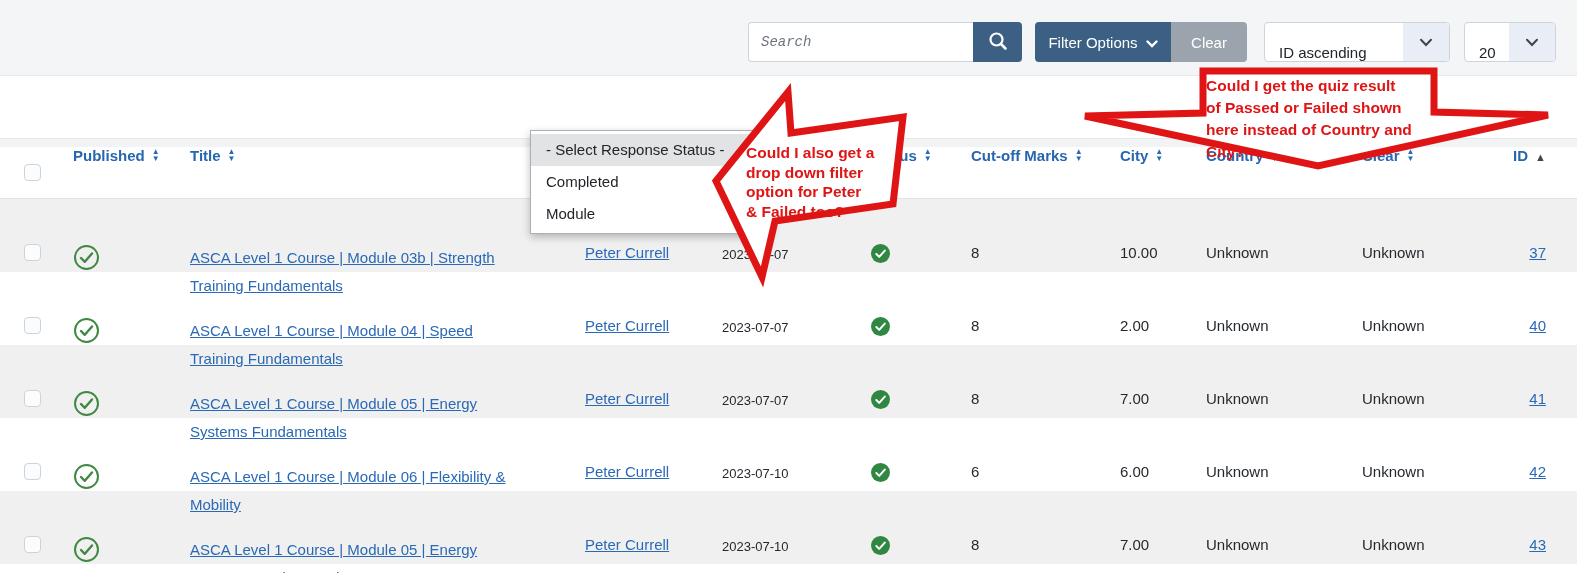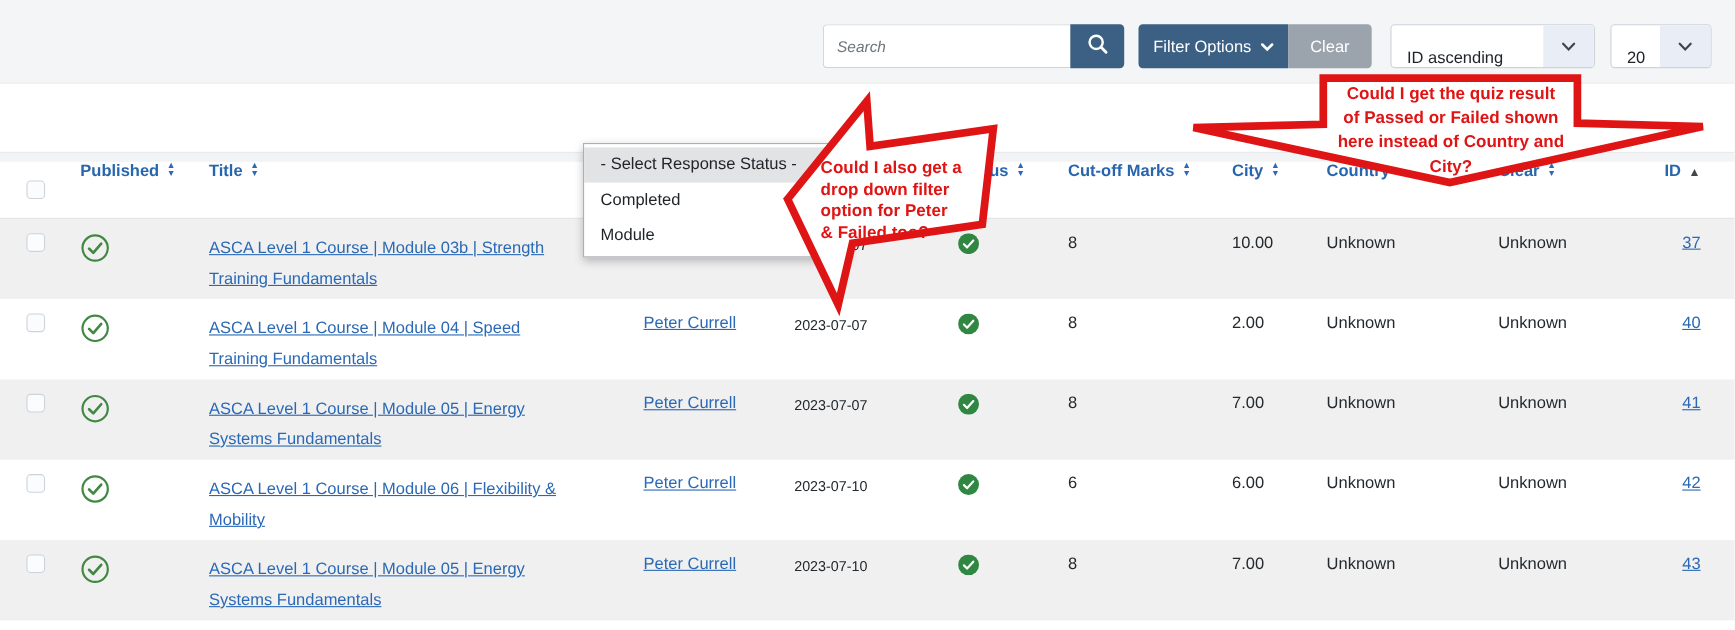--- a/index.html
+++ b/index.html
@@ -5,21 +5,21 @@
   * { margin:0; padding:0; box-sizing:border-box; }
   html,body { width:1577px; height:573px; }
   body { font-family:"Liberation Sans", sans-serif; background:#f1f3f5; overflow:hidden; }
   #app { position:relative; width:1577px; height:573px; }
 
   
   .topbar { position:absolute; left:0; top:0; width:1577px; height:75px; background:#f3f5f7; }
   .searchgroup { position:absolute; left:748px; top:22px; height:40px; display:flex; }
   .searchinput { width:225px; height:40px; border:1px solid #ced4da; border-right:none;
                  border-radius:4px 0 0 4px; padding:0 12px; font-size:14px; font-style:italic;
-                 color:#495057; background:#fff; outline:none; font-family:Liberation Sans, sans-serif; }
+                 color:#495057; background:#fff; outline:none; font-family:Liberation Mono, monospace; }
   .searchinput::placeholder { color:#6c757d; font-style:italic; }
   .btn { display:flex; align-items:center; justify-content:center; border:none; cursor:pointer;
          font-family:"Liberation Sans",sans-serif; font-size:15px; color:#fff; }
   .searchbtn { width:49px; height:40px; background:#3b6084; border-radius:0 4px 4px 0; }
   .filterbtn { position:absolute; left:1035px; top:22px; width:136px; height:40px;
                background:#3b6084; border-radius:4px 0 0 4px; gap:8px; }
   .clearbtn  { position:absolute; left:1171px; top:22px; width:76px; height:40px;
                background:#9ba4ad; border-radius:0 4px 4px 0; }
   .selectbox { position:absolute; height:40px; background:#fff; border:1px solid #ced4da;
                border-radius:4px; display:flex; align-items:flex-end; overflow:hidden; cursor:pointer; }
@@ -60,34 +60,34 @@
   .c-score { padding-left:13px; }
   .c-ctry  { padding-left:11px; }
   .c-city  { padding-left:12px; }
   .c-id    { text-align:right; padding-right:31px; }
   .sorticon { display:inline-flex; flex-direction:column; vertical-align:middle; margin-left:7px;
               font-size:8px; line-height:7px; color:#2a69b5; position:relative; top:-2px; }
   .asc { font-size:11px; color:#40474d; margin-left:7px; }
   .trow { height:73px; font-size:15px; color:#24292e; }
   .trow:nth-child(odd) { background:#f0f0f0; }
   .trow:nth-child(even) { background:#fff; }
-  .td { padding-top:13px; }
+  .td { padding-top:13px;margin-top:32px; }
   .td.c-check { padding-left:24px; }
   .cbox { width:17px; height:17px; border:1px solid #cdd3d9; border-radius:4px; background:#fbfcfd; cursor:pointer; }
   .titlelink, .authlink, .idlink { color:#2a69b5; text-decoration:underline; cursor:pointer; }
   .titlelink { line-height:28px; }
   .datetxt { font-size:13px; padding-top:16px; }
   .c-id { font-size:15px; }
 
   
   .overlay { position:absolute; left:0; top:0; width:1577px; height:573px; z-index:20; pointer-events:none; }
   .anno-text { position:absolute; z-index:21; color:#df1414; font-weight:bold; font-size:15.5px;
                pointer-events:none; }
   .anno-left { left:746px; top:143px; width:168px; line-height:19.5px; }
-  .anno-right { left:1206px; top:75px; width:226px; line-height:22px; text-align:center; }
+  .anno-right { left:1206px; top:75px; width:226px; line-height:22px; }
 </style>
 </head>
 <body>
 
 <div id="app">
 
   <div class="topbar">
     <div class="searchgroup">
       <input class="searchinput" type="text" placeholder="Search" style="">
       <button class="btn searchbtn">

